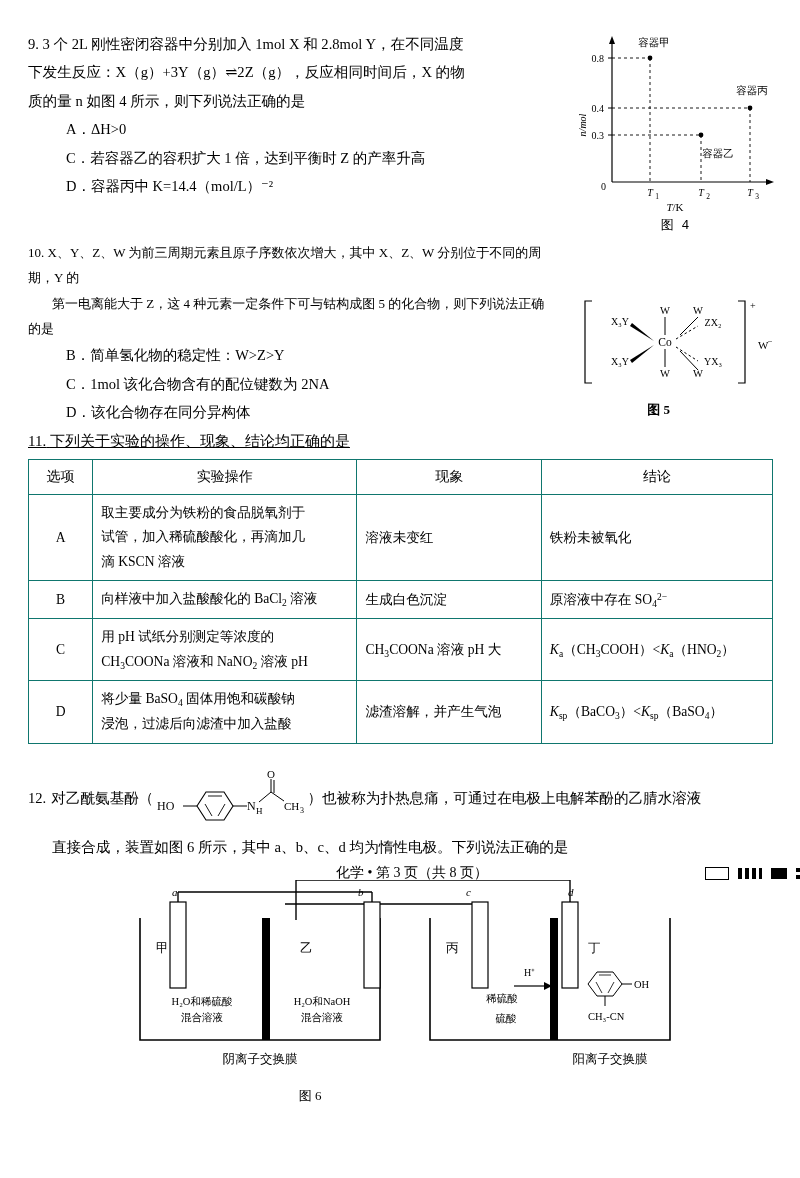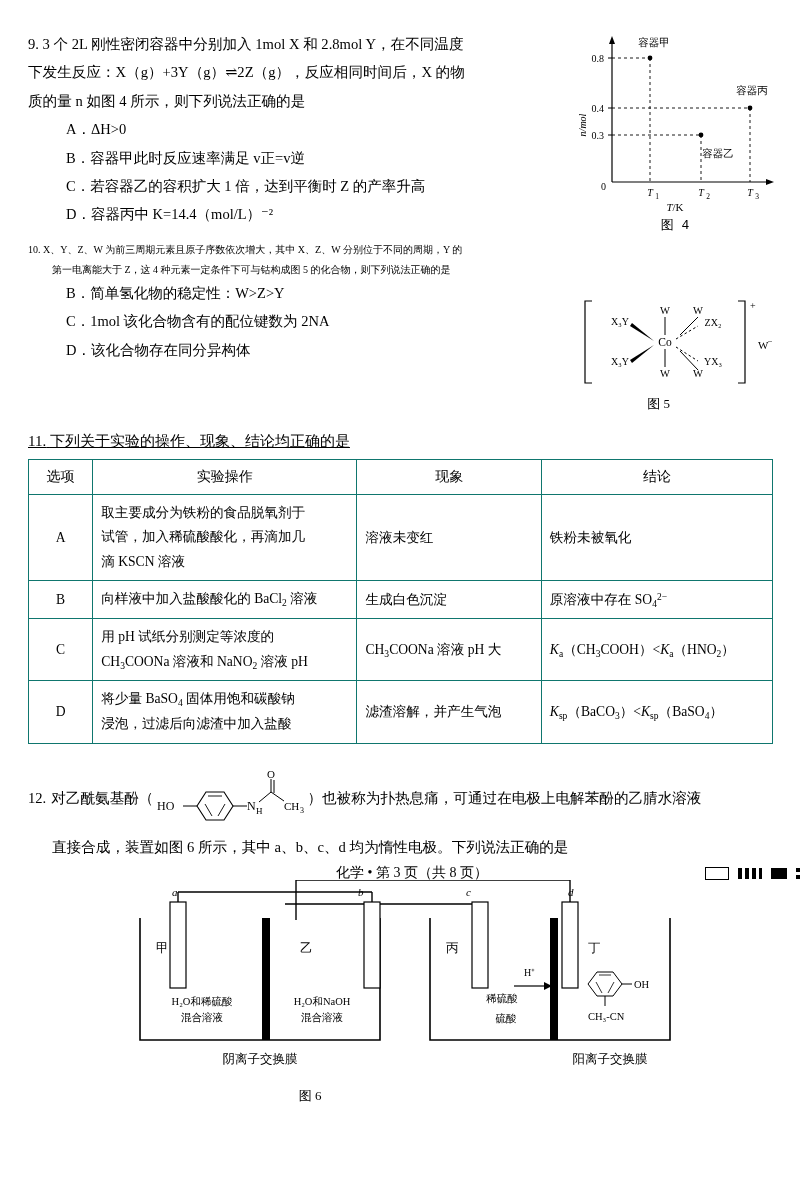--- a/index.html
+++ b/index.html
@@ -17,21 +17,21 @@
 
   
   #q9{top:30px;left:28px;width:520px;}
   #q9 .body{font-size:14.6px;line-height:1.95;}
   #q9 .opt{line-height:1.95;}
   #fig4{position:absolute;top:30px;left:570px;width:210px;height:200px;}
   .figcap{text-align:center;font-size:13px;}
 
   
   #q10{top:240px;left:28px;width:520px;}
-  #q10 .body{font-size:10px;line-height:1.95;}
+  #q10 .body{font-size:13px;line-height:1.95;}
   #q10 .opt{line-height:1.95;}
   #fig5{position:absolute;top:295px;left:580px;width:205px;height:120px;}
 
   
   #q11{top:432px;left:28px;width:745px;}
   table.exp{border-collapse:collapse;width:745px;margin-top:8px;font-size:13.6px;}
   table.exp td,table.exp th{border:1px solid #0f766e;padding:6px 8px;vertical-align:middle;}
   table.exp thead th{text-align:center;font-weight:normal;padding:8px 4px;font-size:14px;}
   td.col-opt{width:52px;text-align:center;}
   td.col-op{width:270px;line-height:1.8;}
@@ -58,21 +58,20 @@
 <div class="page">
 
   <div class="q" id="q9">
     <div class="body">
       <span>9.</span>
       <span>3 个 2L 刚性密闭容器中分别加入 1mol X 和 2.8mol Y，在不同温度</span><br>
       <span>下发生反应：X（g）+3Y（g）⇌2Z（g），反应相同时间后，X 的物</span><br>
       <span>质的量 n 如图 4 所示，则下列说法正确的是</span>
     </div>
     <div class="opt">A．ΔH&gt;0</div>
-    <div class="opt">B．容器甲此时反应速率满足 v正=v逆</div>
     <div class="opt">C．若容器乙的容积扩大 1 倍，达到平衡时 Z 的产率升高</div>
     <div class="opt">D．容器丙中 K=14.4（mol/L）⁻²</div>
   </div>
 
   <div id="fig4">
     <svg width="210" height="175" viewBox="0 0 210 175">
 
       <line x1="42" y1="12" x2="42" y2="152" stroke="#000" stroke-width="1.2"></line>
       <line x1="42" y1="152" x2="198" y2="152" stroke="#000" stroke-width="1.2"></line>
       <polygon points="42,6 39,14 45,14" fill="#000"></polygon>
@@ -150,21 +149,21 @@
       <text x="133" y="31" font-size="10" text-anchor="middle" font-family="Liberation Serif, serif">ZX₂</text>
 
       <line x1="96" y1="52" x2="118" y2="66" stroke="#000" stroke-width="1" stroke-dasharray="2.5,2.5"></line>
       <text x="133" y="70" font-size="10" text-anchor="middle" font-family="Liberation Serif, serif">YX₃</text>
 
       <text x="118" y="19" font-size="10.5" text-anchor="middle" font-family="Liberation Serif, serif">W</text>
       <text x="118" y="82" font-size="10.5" text-anchor="middle" font-family="Liberation Serif, serif">W</text>
       <line x1="118" y1="22" x2="100" y2="40" stroke="#000" stroke-width="1"></line>
       <line x1="118" y1="75" x2="100" y2="56" stroke="#000" stroke-width="1"></line>
     </svg>
-    <div class="figcap" style="margin-left:-48px;">图 5</div>
+    <div class="figcap" style="margin-top:6px;margin-left:-48px;font-weight:bold;">图 5</div>
   </div>
 
   <div class="q" id="q11">
     <div style="font-size:15px;text-decoration:underline;">
       <span>11.</span>
       <span>下列关于实验的操作、现象、结论均正确的是</span>
     </div>
     <table class="exp">
       <thead>
         <tr>

